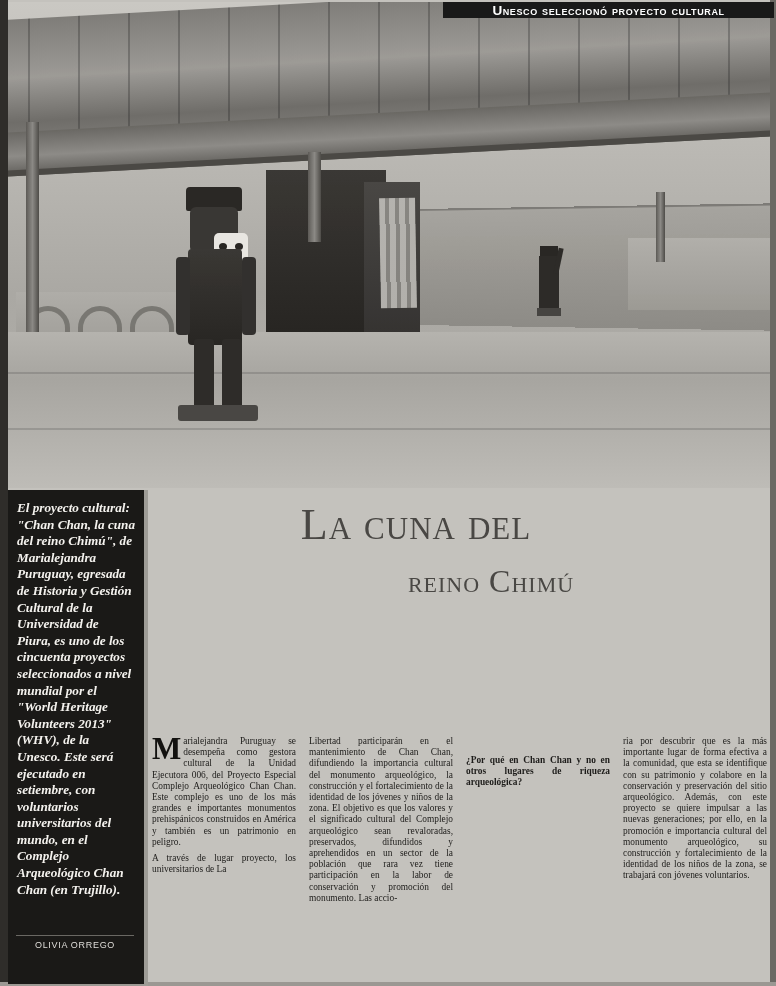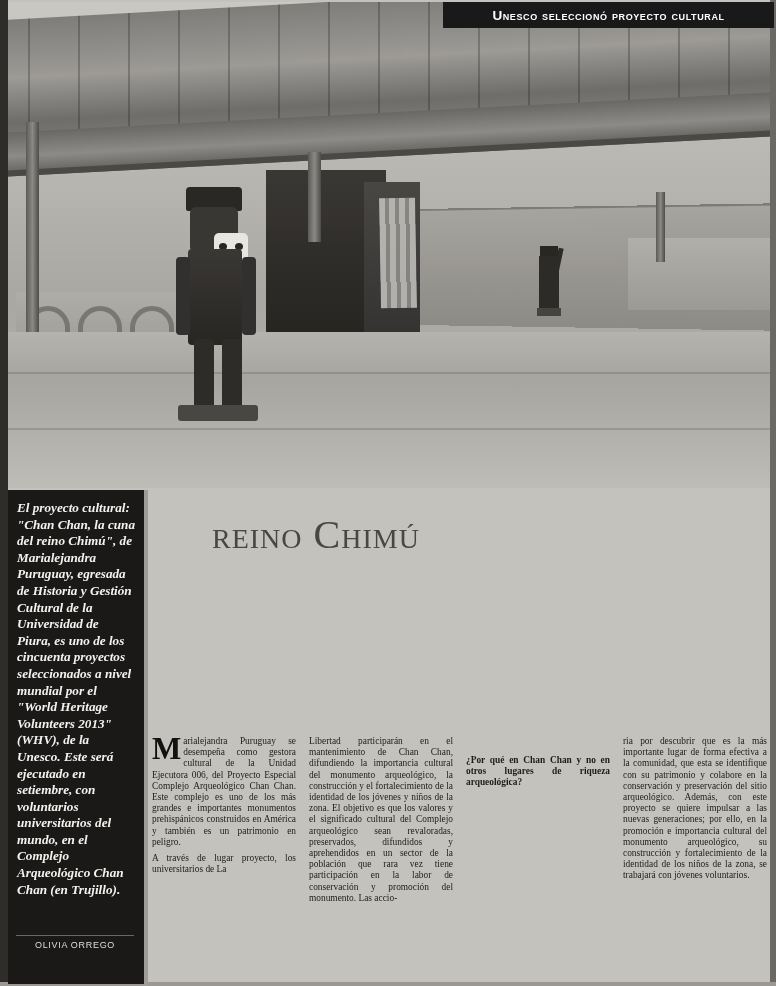--- a/index.html
+++ b/index.html
@@ -14,21 +14,21 @@
     position: relative;
     width: 776px; height: 986px;
     background: #c3c1bc;
     filter: contrast(1.02);
   }
 
   
   .kicker-bar {
     position: absolute;
     left: 443px; top: 2px;
-    width: 331px; height: 26px;
+    width: 331px; height: 16px;
     background: #1b1b1b;
     color: #ffffff;
     display: flex;
     align-items: center;
     justify-content: center;
     letter-spacing: 0.6px;
     font-family: "Liberation Sans", sans-serif;
     font-weight: bold;
     font-size: 13.5px;
     font-variant: small-caps;
@@ -206,27 +206,27 @@
     line-height: 46px;
     color: #4a4845;
     text-align: center;
     font-variant: small-caps;
     letter-spacing: 1px;
     margin-top: 10px;
     margin-right: 90px;
   }
   .sub2 {
     font-family: "Liberation Serif", serif;
-    font-size: 40px;
+    font-size: 32px;
     line-height: 46px;
     color: #4a4845;
-    text-align: left;
+    text-align: center;
     font-variant: small-caps;
     letter-spacing: 1px;
-    margin-top: 20px;
+    margin-top: 10px;
     margin-left: 60px;
   }
 
   
   .body-cols {
     position: absolute;
     left: 152px; top: 736px;
     width: 620px; height: 248px;
     display: flex;
     gap: 13px;
@@ -343,20 +343,21 @@
   <div class="kicker-bar">Unesco seleccionó proyecto cultural</div>
 
   <div class="gutter-line"></div>
 
   <div class="sidebar">
     <div class="lead">El proyecto cultural: "Chan Chan, la cuna del reino Chimú", de Marialejandra Puruguay, egresada de Historia y Gestión Cultural de la Universidad de Piura, es uno de los cincuenta proyectos seleccionados a nivel mundial por el "World Heritage Volunteers 2013" (WHV), de la Unesco. Este será ejecutado en setiembre, con voluntarios universitarios del mundo, en el Complejo Arqueológico Chan Chan (en Trujillo).</div>
     <div class="byline-box">OLIVIA ORREGO</div>
   </div>
 
   <div class="headline-wrap">
+    <div class="sub1">La cuna del</div>
     <div class="sub2">reino Chimú</div>
   </div>
 
   <div class="body-cols">
     <div class="col-text">
       <p class="dropcap">Marialejandra Puruguay se desempeña como gestora cultural de la Unidad Ejecutora 006, del Proyecto Especial Complejo Arqueológico Chan Chan. Este complejo es uno de los más grandes e importantes monumentos prehispánicos construidos en América y también es un patrimonio en peligro.</p>
       <p>A través de lugar proyecto, los universitarios de La</p>
     </div>
     <div class="col-text">
       <p>Libertad participarán en el mantenimiento de Chan Chan, difundiendo la importancia cultural del monumento arqueológico, la construcción y el fortalecimiento de la identidad de los jóvenes y niños de la zona. El objetivo es que los valores y el significado cultural del Complejo arqueológico sean revaloradas, preservados, difundidos y aprehendidos en un sector de la población que rara vez tiene participación en la labor de conservación y promoción del monumento. Las accio-</p>

